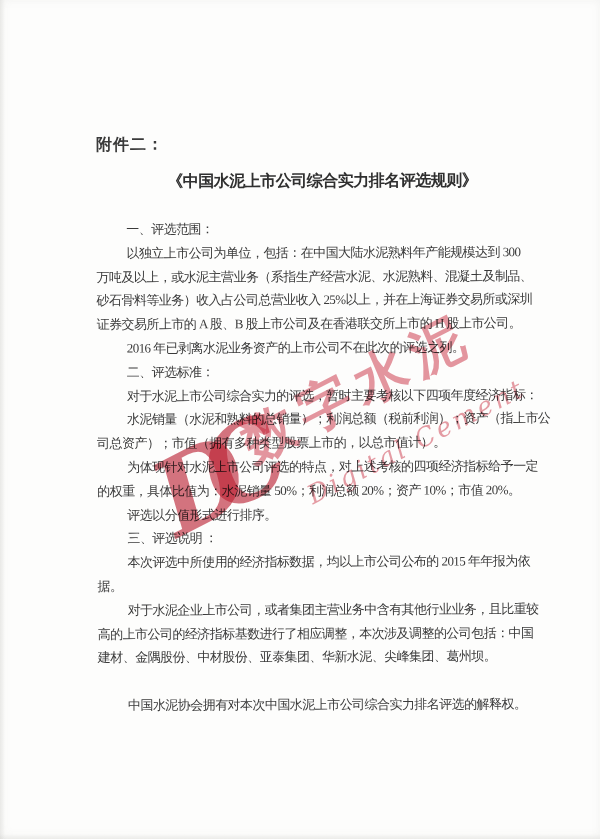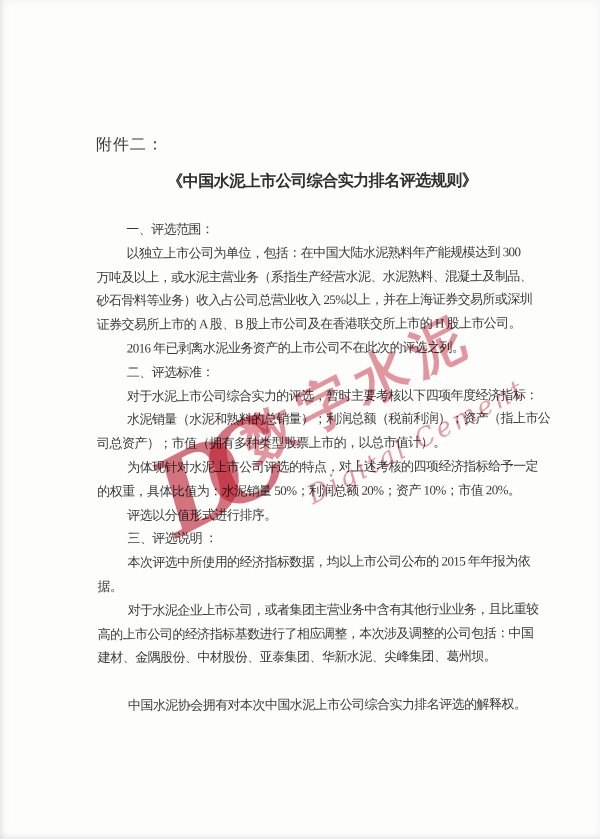--- a/index.html
+++ b/index.html
@@ -27,21 +27,21 @@
   }
 
   .content {
     position: absolute; inset: 0;
     color: #3a3a3a;
     transform: rotate(-0.2deg);
   }
 
   .attachment-label {
     position: absolute; left: 97px; top: 134px;
-    font-size: 16px; font-weight: 400; letter-spacing: 1px;
+    font-size: 16px; font-weight: 700; letter-spacing: 1px;
     white-space: nowrap;
   }
   .doc-title {
     position: absolute; left: 168px; top: 171px;
     font-size: 16px; font-weight: bold; color: #2f2f2f;
     letter-spacing: -0.5px; white-space: nowrap;
   }
 
   .body-lines {
     position: absolute; left: 97px; top: 217px; width: 445px;

